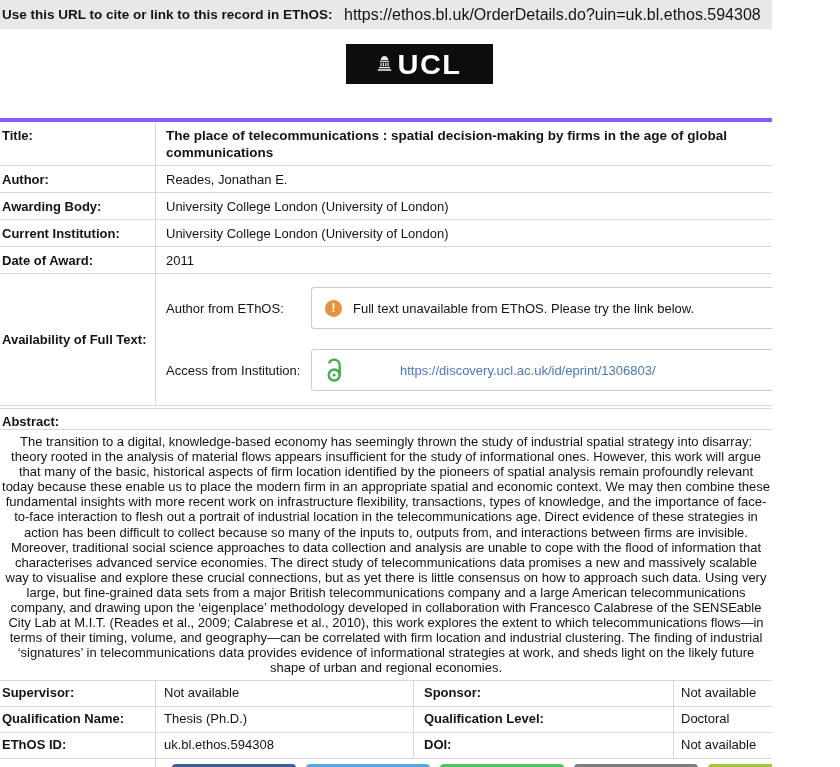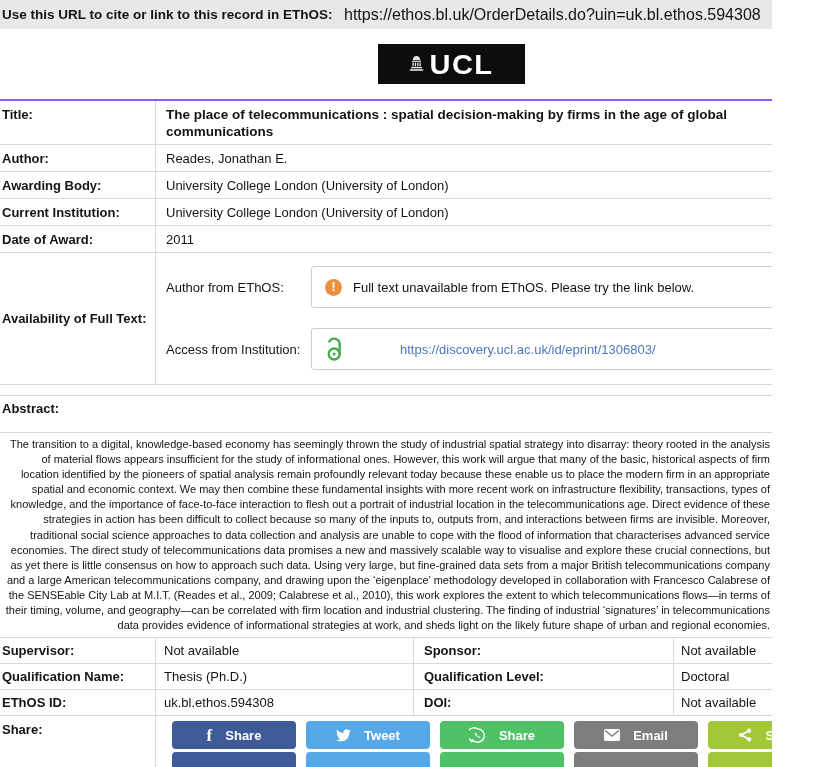--- a/index.html
+++ b/index.html
@@ -14,34 +14,34 @@
   
   .cite-bar{
     position:relative;
     height:29px;
     background:#e8e8ea;
     display:flex;align-items:center;
   }
   .cite-label{font-weight:bold;padding-left:2px;font-size:13.5px;}
   .cite-url{position:absolute;left:344px;font-size:16px;}
   
-  .logo-row{height:55px;padding-top:15px;box-sizing:content-box;margin-left:32px;}
+  .logo-row{height:55px;padding-top:15px;box-sizing:content-box;}
   .ucl-logo{
     margin-left:346px;
     width:147px;height:40px;
     background:#0d0d0d;
     display:flex;align-items:center;justify-content:center;
     gap:5px;
   }
   .ucl-text{
     color:#fff;font-weight:bold;font-size:29px;letter-spacing:1.5px;
     line-height:1;transform:scaleY(0.95);
   }
   
-  .rec-table{border-top:2px solid #8b5cf6;}
+  .rec-table{margin-top:19px;border-top:4px solid #8b5cf6;}
   .rrow{display:grid;grid-template-columns:155px 1fr;border-bottom:1px solid #d9d9d9;}
   .rlabel{font-weight:bold;padding:4.5px 8px 4.5px 2px;line-height:17px;}
   .rvalue{border-left:1px solid #d9d9d9;padding:4.5px 10px 4.5px 10px;line-height:17px;}
   .rrow.title-row .rvalue{font-weight:bold;font-size:13.5px;}
   .rrow.avail .rlabel{display:flex;align-items:center;line-height:16px;}
   .avail-value{padding:13px 0 14px 10px;}
   .access-line{display:flex;align-items:center;}
   .access-line + .access-line{margin-top:20px;}
   .access-label{width:145px;flex:0 0 145px;}
   .access-box{
@@ -53,28 +53,28 @@
   .warn-icon{
     width:17px;height:17px;border-radius:50%;
     color:#fff;font-weight:bold;font-size:12px;
     display:flex;align-items:center;justify-content:center;
     flex:0 0 17px;
   }
   .oa-icon{flex:0 0 20px;}
   .inst-link{text-decoration:none;cursor:pointer;padding-left:44px;}
   
   .abstract-head{
-    margin-top:10px;
+    margin-top:2px;
     border-top:1px solid #d9d9d9;border-bottom:1px solid #d9d9d9;
-    font-weight:bold;padding:5px 2px 16px 2px;line-height:15px;
+    font-weight:bold;padding:5px 2px 0 2px;line-height:15px;
   }
   .abstract-text{
     margin:4px 0 4px 0;padding:0 2px;
-    font-size:11px;line-height:15.1px;
-    text-align:right;
+    font-size:13px;line-height:15.1px;
+    text-align:center;
   }
   
   .details-grid{border-top:1px solid #d9d9d9;}
   .drow{display:grid;grid-template-columns:155px 258px 260px 1fr;border-bottom:1px solid #d9d9d9;}
   .dcell{padding:4.5px 6px 4.5px 2px;line-height:16px;}
   .dcell.dl{font-weight:bold;}
   .dcell + .dcell{border-left:1px solid #d9d9d9;}
   .drow .dcell:nth-child(2){padding-left:8px;}
   .drow .dcell:nth-child(3){padding-left:10px;}
   .drow .dcell:nth-child(4){padding-left:7px;}

